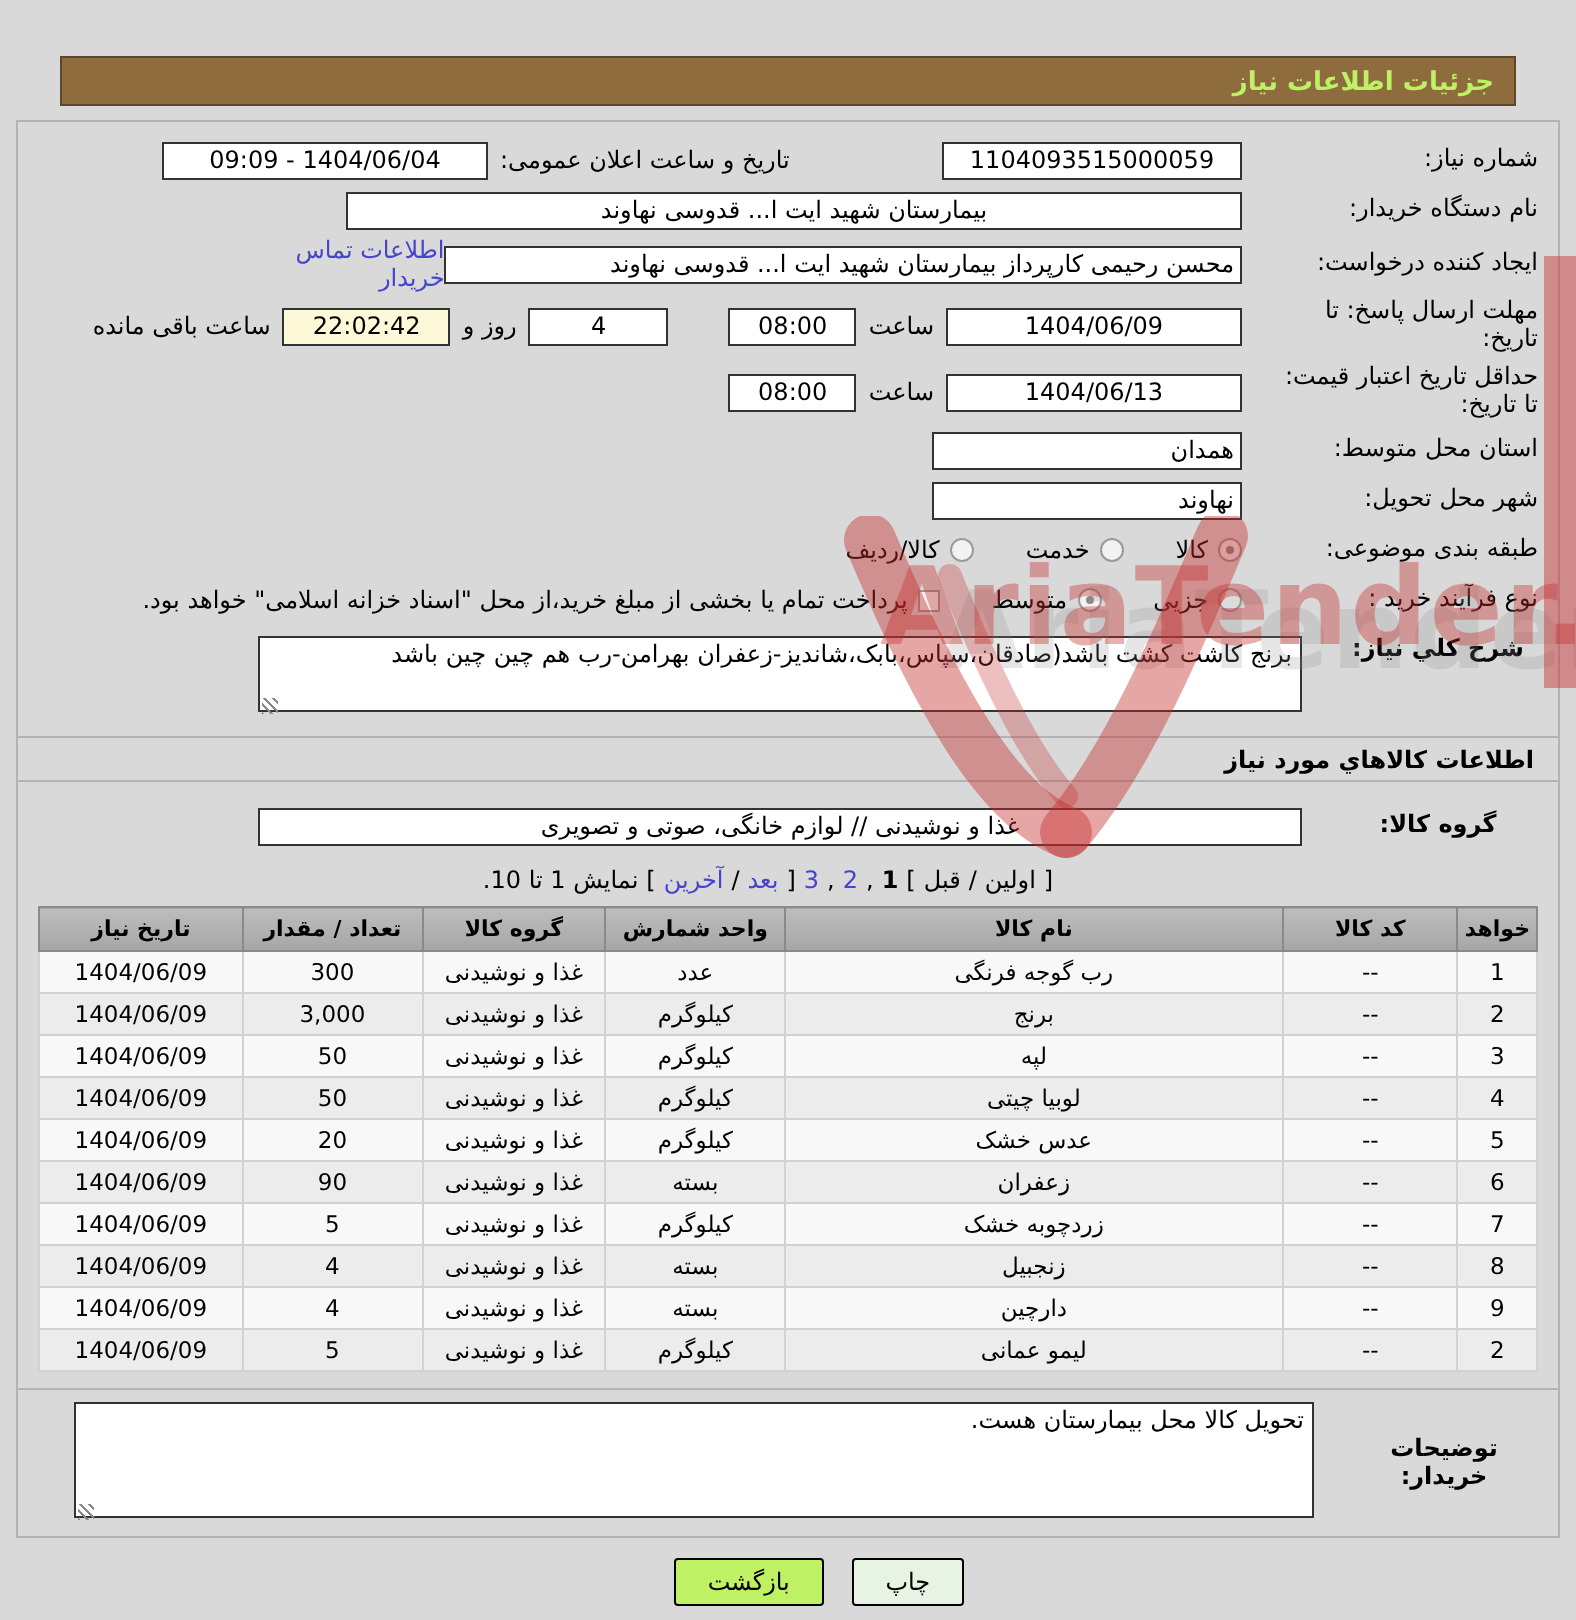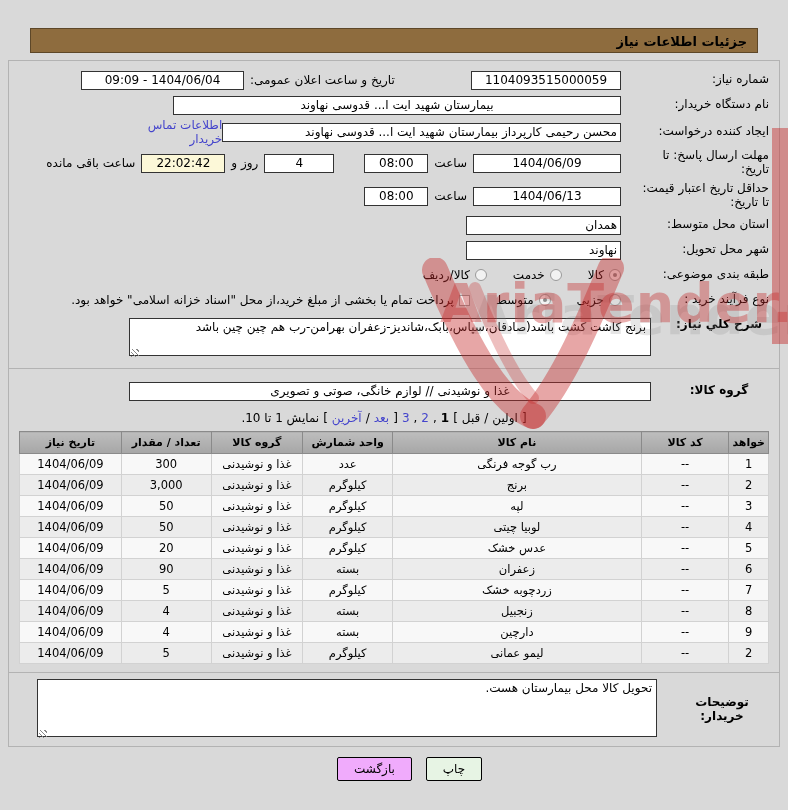--- a/index.html
+++ b/index.html
@@ -5,21 +5,21 @@
   * { box-sizing: border-box; margin: 0; padding: 0; }
   html,body { width: 788px; height: 810px; overflow: hidden; }
   body {
     background: #d9d9d9;
     font-family: "DejaVu Sans", "Liberation Sans", sans-serif;
     font-size: 12px; color: #000; position: relative; direction: rtl;
   }
   
   .titlebar {
     margin: 28px 30px 0 30px; height: 25px; line-height: 25px;
-    background: #8E6C3E; border: 1px solid #5d4728; color: #000000;
+    background: #8E6C3E; border: 1px solid #5d4728; color: #bef264;
     font-weight: bold; font-size: 13px; padding: 0 10px;
   }
   
   .panel { margin: 7px 8px 0 8px; border: 1px solid #b3b3b3; background: #d9d9d9; }
   .section { border-bottom: 1px solid #b3b3b3; padding: 6px 10px 8px 10px; }
   .section:last-child { border-bottom: none; }
   .heading-strip { padding: 4px 12px 3px 12px; font-weight: bold; font-size: 12px; }
   .frow { display: flex; align-items: center; min-height: 24px; margin: 1px 0; }
   .flabel { width: 148px; flex: 0 0 148px; padding-left: 18px; line-height: 1.15; }
   .bold { font-weight: bold; text-align: center; }
@@ -76,21 +76,21 @@
   table.items tr:nth-child(even) td { background: #ececec; }
   
   .footer-section { display: flex; align-items: center; padding: 6px 10px; }
   .btn-row { text-align: center; margin-top: 10px; }
   .btn {
     display: inline-block; border: 1px solid #000; border-radius: 2px;
     font-family: "DejaVu Sans", sans-serif; font-size: 12px;
     padding: 4px 16px; margin: 0 5px; cursor: pointer;
   }
   .btn-print { background: #E7F4E4; }
-  .btn-back  { background: #f0abfc; margin-left: 36px; }
+  .btn-back  { background: #bef264; margin-left: 36px; }
   
   .wm { position: absolute; inset: 0; pointer-events: none; overflow: hidden; z-index: 5; }
   .wm-text-gray {
     position: absolute; left: 470px; top: 284px; font-size: 54px; font-weight: bold;
     color: rgba(140,140,140,0.22); white-space: nowrap; direction: ltr; letter-spacing: 1px;
   }
   .wm-text-red {
     position: absolute; left: 440px; top: 272px; font-size: 54px; font-weight: bold;
     color: rgba(198,42,42,0.38); white-space: nowrap; direction: ltr; letter-spacing: 1px;
   }
@@ -189,20 +189,21 @@
 
     <div class="frow" style="align-items:flex-start;margin-top:6px">
       <div class="flabel bold" style="width:118px;flex-basis:118px">شرح کلي نياز:</div>
       <span class="ta-wrap">
         <textarea class="tarea" style="width: 522px; height: 38px;" readonly="">برنج کاشت کشت باشد(صادقان،سپاس،بابک،شاندیز-زعفران بهرامن-رب هم چین چین باشد</textarea>
         <span class="resize-mark"></span>
       </span>
     </div>
   </div>
 
+  <div class="heading-strip" style="border-bottom:1px solid #b3b3b3">اطلاعات کالاهاي مورد نياز</div>
 
   <div class="section">
 
     <div class="frow" style="margin-top:4px">
       <div class="flabel bold" style="width:118px;flex-basis:118px">گروه کالا:</div>
       <input class="tbox" style="width: 522px;" readonly="" value="غذا و نوشیدنی // لوازم خانگی، صوتی و تصویری">
     </div>
 
     <div class="pagination">
       <span dir="rtl">نمایش 1 تا 10.</span>

